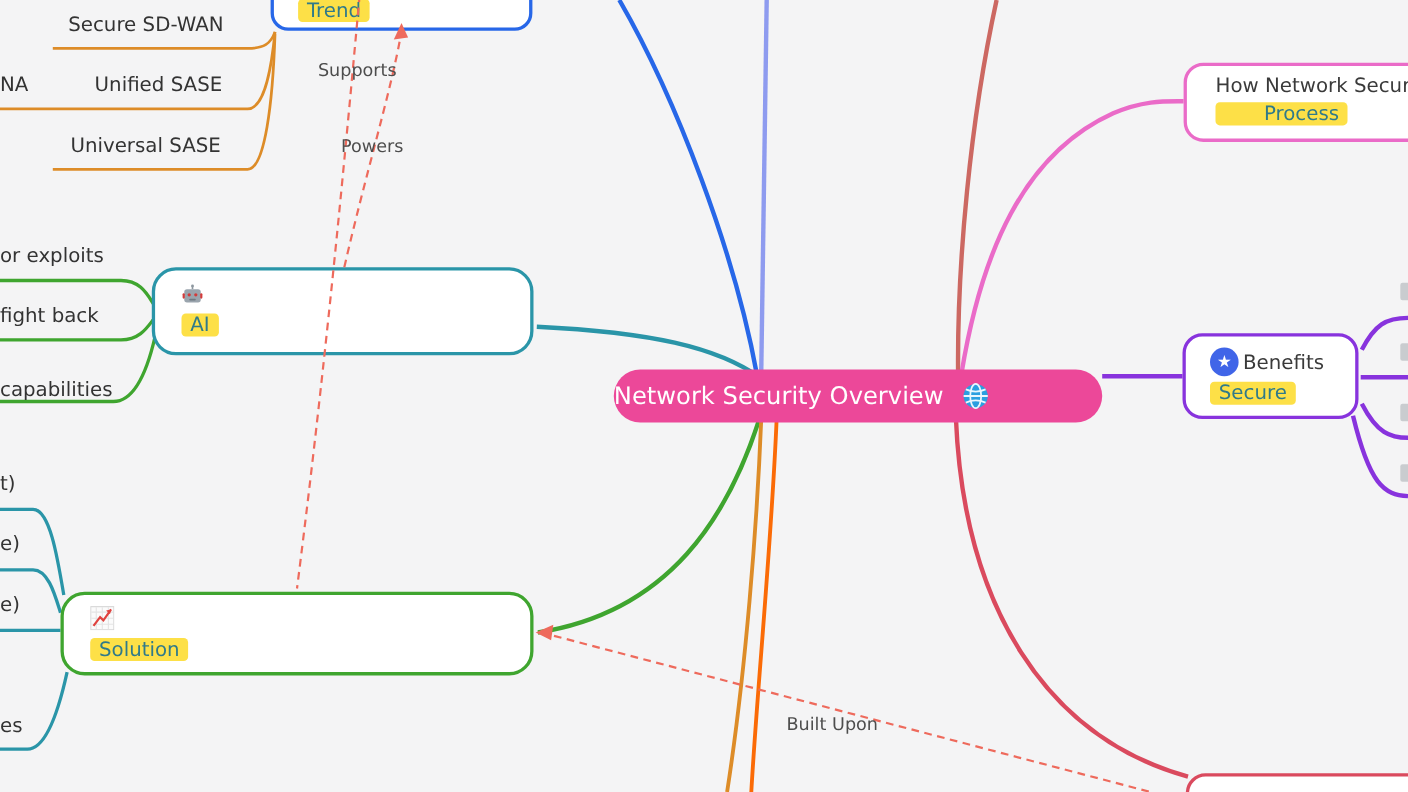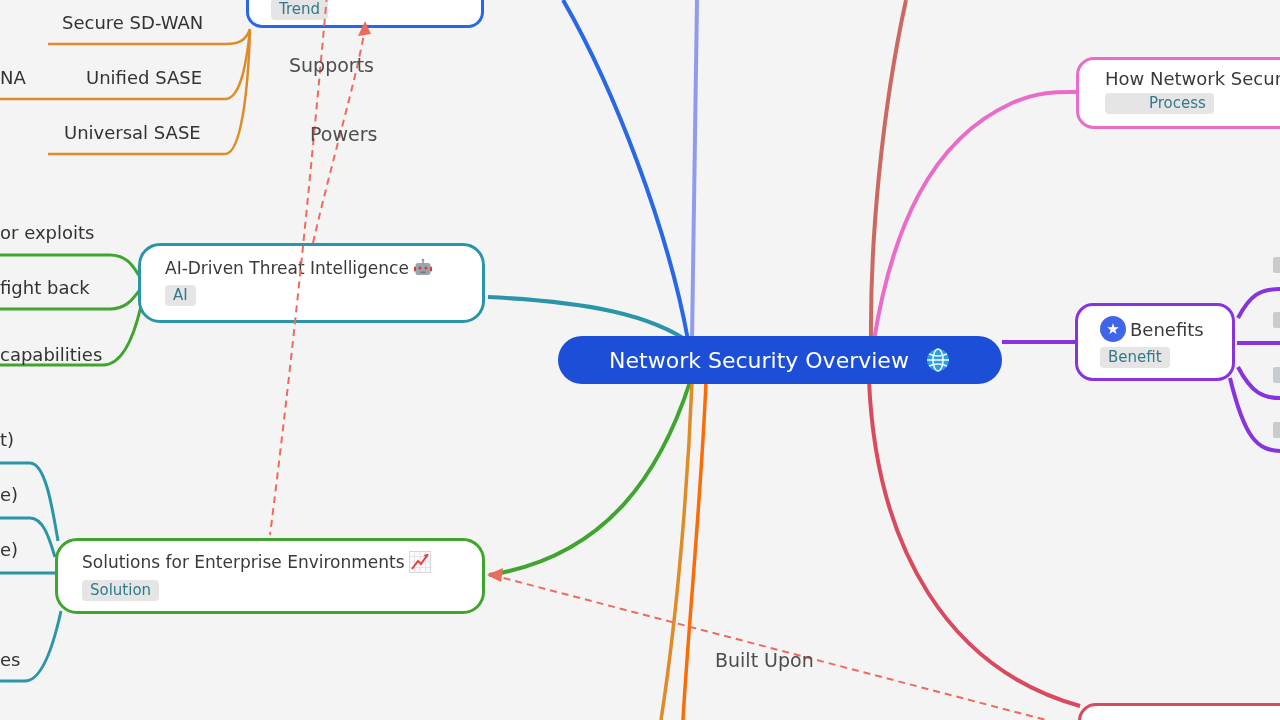--- a/index.html
+++ b/index.html
@@ -12,33 +12,33 @@
   .node{
     position:absolute;background:#fff;box-sizing:border-box;
     border-radius:20px;
   }
   .node-title{
     font-size:17px;color:#3a3a3a;white-space:nowrap;
     display:flex;align-items:center;gap:4px;
   }
   .badge{
     display:inline-block;margin-top:7px;padding:2px 8px;border-radius:4px;
-    background:#e5e5e5;color:#307a8a;font-size:15px;line-height:17px;
+    background:#fde047;color:#307a8a;font-size:18px;line-height:17px;
   }
   .leaf{
     position:absolute;font-size:18px;line-height:22px;color:#333;
     white-space:nowrap;
   }
   .edge-label{
-    position:absolute;font-size:19px;color:#4d4d4d;white-space:nowrap;
+    position:absolute;font-size:16px;color:#4d4d4d;white-space:nowrap;
   }
   .central{
     position:absolute;left:558px;top:336px;width:444px;height:48px;
-    background:#1d4ed8;border-radius:24px;display:flex;align-items:center;
-    justify-content:center;color:#fff;font-size:22px;white-space:nowrap;gap:16px;
+    background:#ec4899;border-radius:24px;display:flex;align-items:center;
+    justify-content:flex-start;color:#fff;font-size:22px;white-space:nowrap;gap:16px;
   }
   .fragment{
     position:absolute;width:9px;height:16px;background:#c9cccf;border-radius:2px;
   }
   .star-circle{
     width:26px;height:26px;border-radius:50%;background:#4065e8;color:#fff;
     display:inline-flex;align-items:center;justify-content:center;
     font-size:15px;flex:0 0 auto;
   }
   .icon{display:inline-flex;flex:0 0 auto;}
@@ -85,21 +85,20 @@
     <path d="M1230,378 C1245,440 1258,450 1280,451"></path>
   </g>
 </svg>
 
 <div class="node" style="left:246px;top:-26px;width:238px;height:54px;border:3px solid #2767e8;border-radius:16px;">
   <span class="badge" style="position:absolute;left:22px;top:22px;margin:0;">Trend</span>
 </div>
 
 <div class="node" style="left:138px;top:243px;width:347px;height:80px;border:3px solid #2a95a8;border-radius:22px;padding:12px 0 0 24px;">
   <div class="node-title">
-    <span>AI-Driven Threat Intelligence</span>
     <span class="icon">
       <svg width="20" height="20" viewBox="0 0 20 20">
         <line x1="10" y1="2" x2="10" y2="5" stroke="#8d979f" stroke-width="1.5"></line>
         <circle cx="10" cy="2" r="1.3" fill="#8d979f"></circle>
         <rect x="2.5" y="5" width="15" height="12" rx="2.5" fill="#9aa4ad"></rect>
         <rect x="1" y="8.5" width="2" height="5" rx="1" fill="#d23b3b"></rect>
         <rect x="17" y="8.5" width="2" height="5" rx="1" fill="#d23b3b"></rect>
         <circle cx="7" cy="10" r="1.5" fill="#d23b3b"></circle>
         <circle cx="13" cy="10" r="1.5" fill="#d23b3b"></circle>
         <rect x="7" y="13.5" width="6" height="1.6" rx="0.8" fill="#6f7a83"></rect>
@@ -119,21 +118,20 @@
         <line x1="2" y1="13" x2="24" y2="13"></line>
         <path d="M4,7 Q13,11 22,7"></path>
         <path d="M4,19 Q13,15 22,19"></path>
       </g>
     </svg>
   </span>
 </div>
 
 <div class="node" style="left:55px;top:538px;width:430px;height:76px;border:3.5px solid #3fa52f;border-radius:22px;padding:10px 0 0 24px;">
   <div class="node-title">
-    <span>Solutions for Enterprise Environments</span>
     <span class="icon">
       <svg width="22" height="22" viewBox="0 0 22 22">
         <rect x="0.5" y="0.5" width="21" height="21" fill="#fbfbfb" stroke="#d7d7d7"></rect>
         <g stroke="#e4e4e4" stroke-width="1">
           <line x1="5.5" y1="1" x2="5.5" y2="21"></line>
             <line x1="11" y1="1" x2="11" y2="21"></line>
             <line x1="16.5" y1="1" x2="16.5" y2="21"></line>
           <line x1="1" y1="5.5" x2="21" y2="5.5"></line>
             <line x1="1" y1="11" x2="21" y2="11"></line>
             <line x1="1" y1="16.5" x2="21" y2="16.5"></line>
@@ -144,21 +142,21 @@
     </span>
   </div>
   <span class="badge">Solution</span>
 </div>
 
 <div class="node" style="left:1075px;top:303px;width:160px;height:78px;border:3px solid #8833dd;border-radius:18px;padding:10px 0 0 22px;">
   <div class="node-title" style="font-size:18px;">
     <span class="star-circle">★</span>
     <span>Benefits</span>
   </div>
-  <span class="badge" style="margin-top:5px;">Benefit</span>
+  <span class="badge" style="margin-top:5px;">Secure</span>
 </div>
 
 <div class="node" style="left:1076px;top:57px;width:260px;height:72px;border:3px solid #ea6bc8;border-radius:18px;padding:8px 0 0 26px;">
   <div class="node-title" style="font-size:18px;">How Network Securi</div>
   <span class="badge" style="margin-top:4px;padding-left:44px;">Process</span>
 </div>
 
 <div class="node" style="left:1078px;top:703px;width:240px;height:40px;border:3px solid #da4a5e;border-radius:18px;"></div>
 
 <div class="leaf" style="left:62px;top:12px;">Secure SD-WAN</div>

